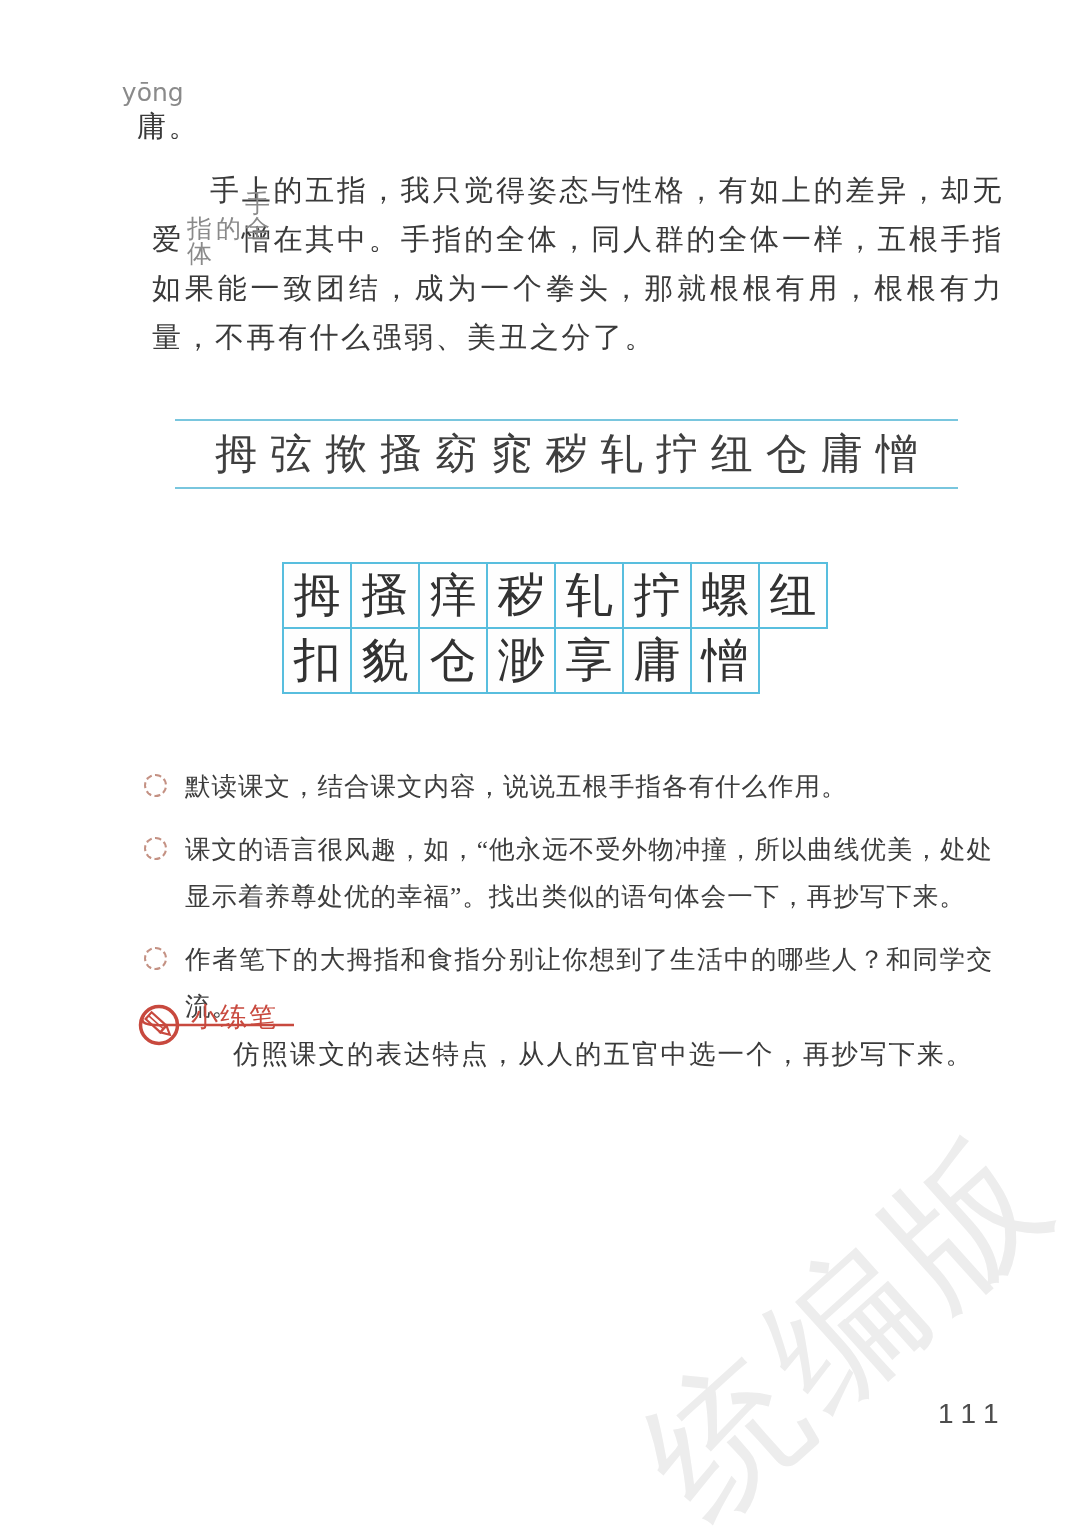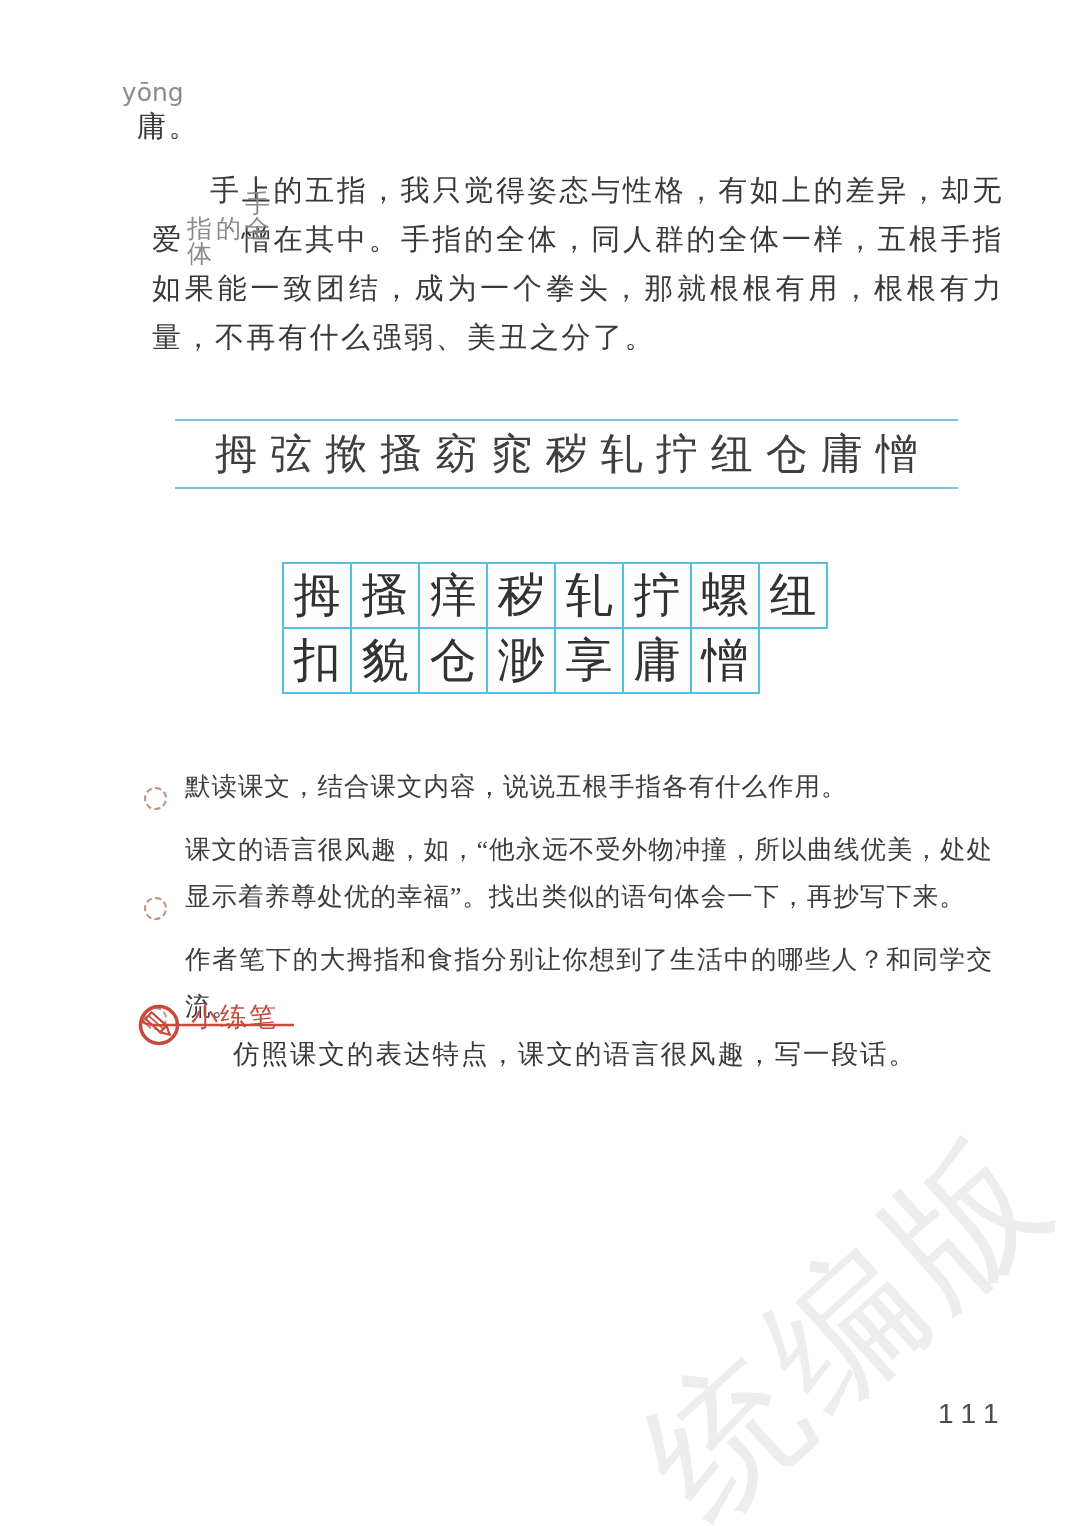--- a/index.html
+++ b/index.html
@@ -61,21 +61,21 @@
   .cell {
     width:70px; height:67px;
     border:2px solid #58bede;
     margin-right:-2px;
     display:flex; align-items:center; justify-content:center;
     font-size:47px; color:#323232;
     background:#fefefe;
   }
   
   .questions { position:absolute; left:142px; top:763px; width:870px; }
-  .q { display:flex; align-items:flex-end; margin-bottom:16px; }
+  .q { display:flex; align-items:flex-start; margin-bottom:16px; }
   .q-bullet {
     flex:none;
     width:23px; height:23px;
     border:2px dashed #c austin;
     border:2px dashed #c49183;
     border-radius:50%;
     margin:11px 18px 0 2px;
   }
   .q-text {
     font-size:25.5px; line-height:47px; letter-spacing:1px;
@@ -175,17 +175,17 @@
         <polygon points="17.5,28 26.5,28 22,36.5" fill="#ffffff" stroke="#c8493e" stroke-width="2.2"></polygon>
       </g>
     </svg>
     <span class="exercise-label">小练笔</span>
   </div>
 
   <svg class="exercise-underline" width="160" height="16" viewBox="0 0 160 16">
     <path d="M7 2 C 2 10, 8 13, 30 12 L 157 12" fill="none" stroke="#c8493e" stroke-width="2.6"></path>
   </svg>
 
-  <div class="exercise-content">仿照课文的表达特点，课文的语言很风趣，写一段话。</div>
+  <div class="exercise-content">仿照课文的表达特点，从人的五官中选一个，再抄写下来。</div>
 
   <div class="page-number">111</div>
 
 </div>
 
 </body></html>

